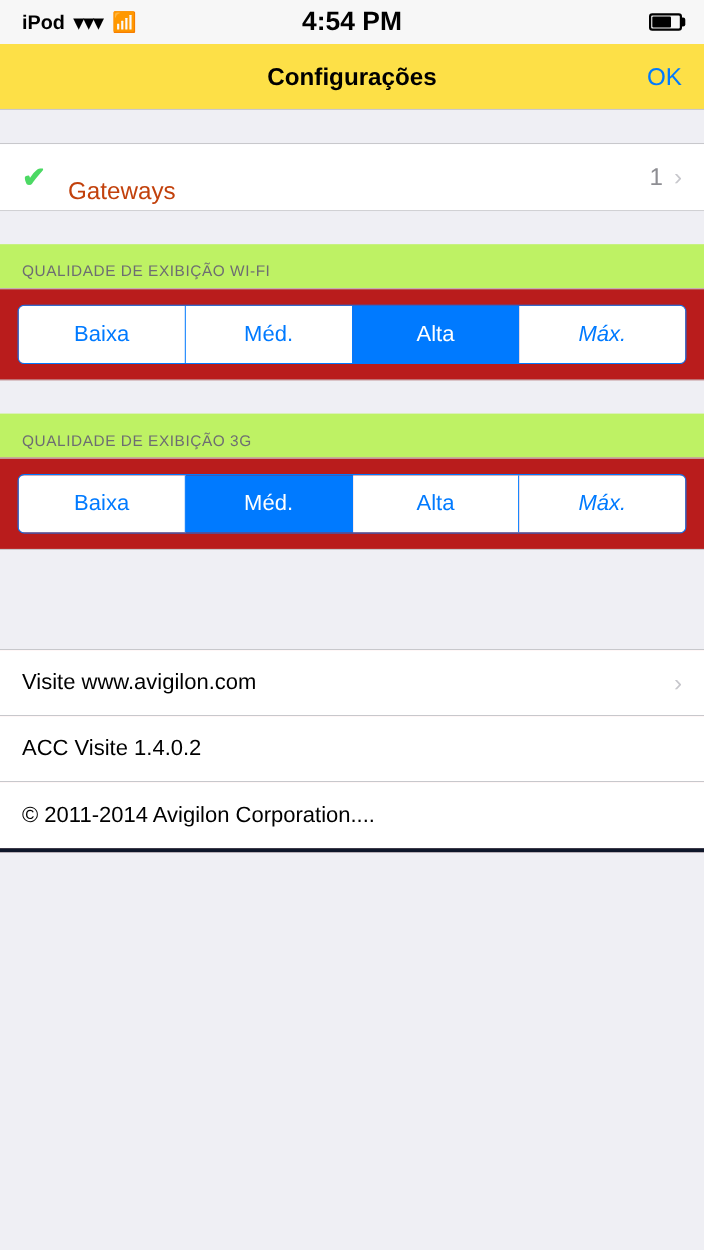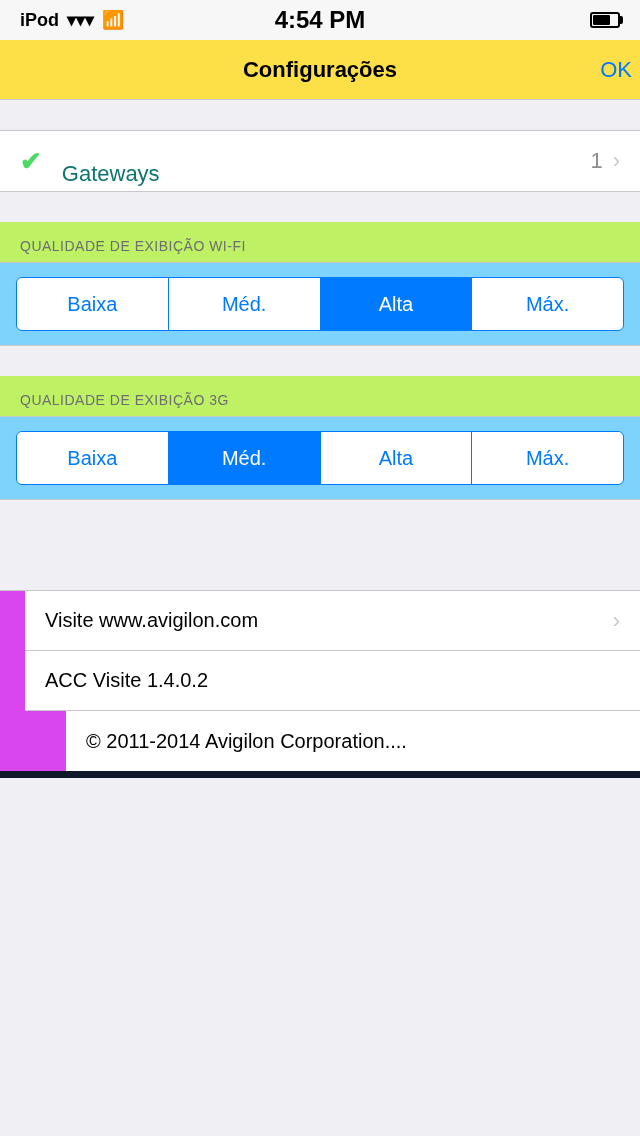--- a/index.html
+++ b/index.html
@@ -66,21 +66,21 @@
       border-bottom: 1px solid #c8c8cc;
       position: relative;
     }
     .nav-title {
       font-size: 22px;
       font-weight: 600;
       color: #000;
     }
     .nav-ok {
       position: absolute;
-      right: 8px;
+      right: 20px;
       font-size: 22px;
       color: #007aff;
       font-weight: 400;
       cursor: pointer;
     }
 
     
     .section-spacer {
       height: 30px;
       background: #efeff4;
@@ -107,21 +107,21 @@
     .checkmark {
       color: #4cd964;
       font-size: 26px;
       margin-right: 20px;
       font-weight: 700;
     }
 
     .row-label {
       flex: 1;
       font-size: 22px;
-      color: #0f766e;
+      color: #c2410c;
       margin-top: 26px;
     }
 
     .row-value {
       font-size: 22px;
       color: #8e8e93;
       margin-right: 10px;
     }
 
     .chevron {
@@ -134,21 +134,21 @@
       padding: 16px 20px 8px 20px;
       font-size: 14px;
       color: #6d6d72;
       letter-spacing: 0.5px;
       background: #bef264;
       text-transform: uppercase;
     }
 
     
     .segmented-section {
-      background: #7dd3fc;
+      background: #b91c1c;
       border-top: 1px solid #c8c8cc;
       border-bottom: 1px solid #c8c8cc;
       padding: 14px 16px;
     }
 
     .segmented-control {
       display: flex;
       border: 1.5px solid #007aff;
       border-radius: 6px;
       overflow: hidden;
@@ -159,44 +159,43 @@
       height: 52px;
       display: flex;
       align-items: center;
       justify-content: center;
       font-size: 20px;
       color: #007aff;
       background: #fff;
       border-right: 1.5px solid #007aff;
       cursor: pointer;
     }
-    .seg-btn:last-child { border-right: none; }
+    .seg-btn:last-child { border-right: none; font-style: italic; }
     .seg-btn.active {
       background: #007aff;
       color: #fff;
     }
 
     
     .footer-section {
-      background: #d946ef;
+      background: #fca5a5;
       border-top: 1px solid #c8c8cc;
-      border-bottom: 7px solid #0f172a;
+      border-bottom: 4px solid #0f172a;
       margin-top: 30px;
-      padding-left: 25px;
     }
 
     .footer-row {
       display: flex;
       align-items: center;
       padding: 0 20px;
       height: 60px;
       background: #fff;
       border-bottom: 1px solid #c8c8cc;
     }
-    .footer-row:last-child { border-bottom: none; margin-left: 41px; }
+    .footer-row:last-child { border-bottom: none; }
 
     .footer-row-label {
       flex: 1;
       font-size: 20px;
       color: #000;
     }
 
     .footer-row-link {
       font-size: 20px;
       color: #000;

